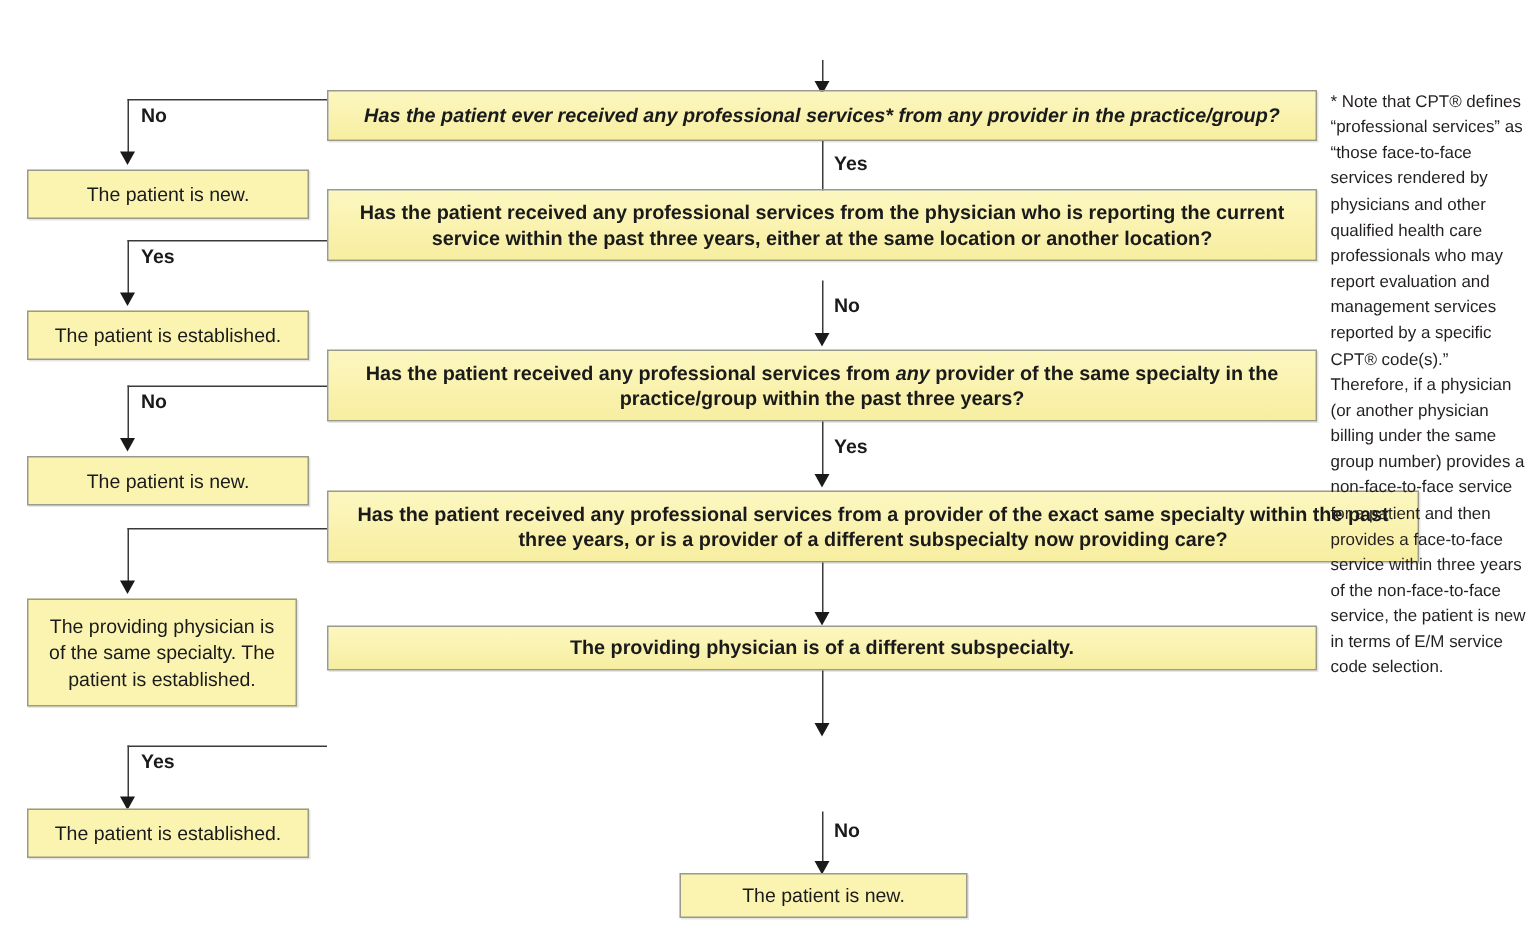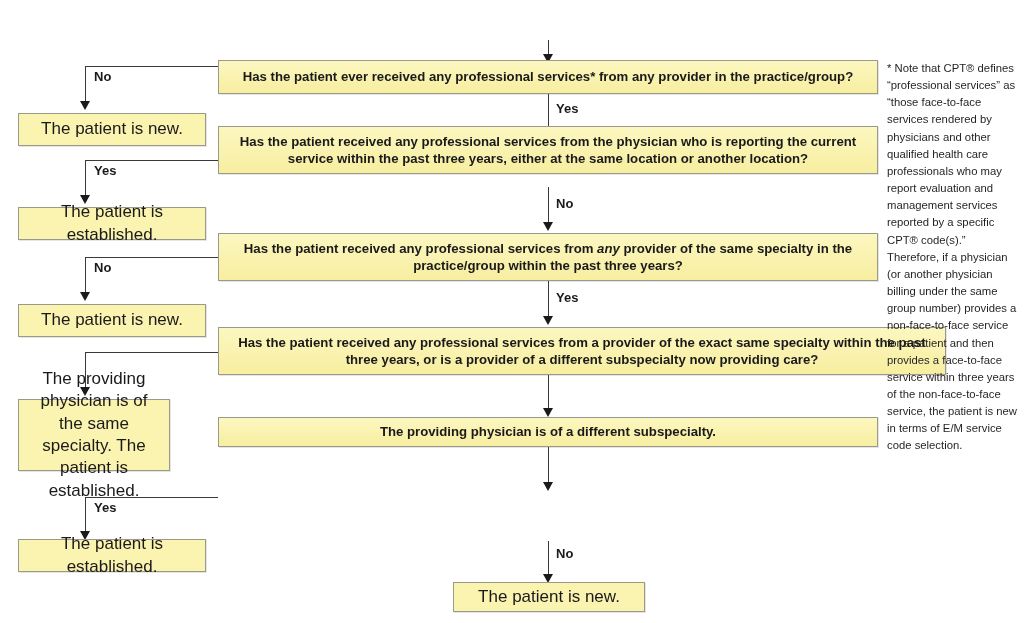--- a/index.html
+++ b/index.html
@@ -35,21 +35,21 @@
     color:#1a1a1a;
     font-weight:bold;
     font-size:13.2px;
     line-height:1.32;
     padding:2px 8px;
     box-shadow:1px 1px 0 rgba(0,0,0,.10);
   }
   .box.q{ background:linear-gradient(180deg,#fcf7c0 0%,#f7eea0 100%); }
   .box.outcome{
     font-weight:normal;
-    font-size:17px;
+    font-size:13px;
     background:#fbf4b0;
   }
   .box .it{ font-style:italic; }
 
   
   .vline{position:absolute;width:1px;background:#3a3a3a;}
   .hline{position:absolute;height:1px;background:#3a3a3a;}
   .arrow-down{
     position:absolute;
     width:0;height:0;
@@ -77,21 +77,21 @@
 </style>
 </head>
 <body>
 
 <div id="canvas">
 
 
   <div class="vline" style="left:548px;top:40px;height:16px;"></div>
   <div class="arrow-down" style="left:543px;top:54px;"></div>
 
-  <div class="box q" style="left:218px;top:60px;width:660px;height:34px;">Has the patient ever received any professional services* from any provider in the practice/group?</div>
+  <div class="box q" style="left:218px;top:60px;width:660px;height:34px;font-style:italic;">Has the patient ever received any professional services* from any provider in the practice/group?</div>
 
   <div class="hline" style="left:85px;top:66px;width:133px;"></div>
   <div class="vline" style="left:85px;top:66px;height:38px;"></div>
   <div class="arrow-down" style="left:80px;top:101px;"></div>
   <div class="edge-label" style="left:94px;top:69px;">No</div>
   <div class="box outcome" style="left:18px;top:113px;width:188px;height:33px;">The patient is new.</div>
 
   <div class="vline" style="left:548px;top:94px;height:36px;"></div>
   <div class="arrow-down" style="left:543px;top:128px;"></div>
   <div class="edge-label" style="left:556px;top:101px;">Yes</div>
@@ -120,21 +120,21 @@
 
   <div class="vline" style="left:548px;top:281px;height:36px;"></div>
   <div class="arrow-down" style="left:543px;top:316px;"></div>
   <div class="edge-label" style="left:556px;top:290px;">Yes</div>
 
   <div class="box q" style="left:218px;top:327px;width:728px;height:48px;">Has the patient received any professional services from a provider of the exact same specialty within the past three years, or is a provider of a different subspecialty now providing care?</div>
 
   <div class="hline" style="left:85px;top:352px;width:133px;"></div>
   <div class="vline" style="left:85px;top:352px;height:38px;"></div>
   <div class="arrow-down" style="left:80px;top:387px;"></div>
-  <div class="box outcome" style="left:18px;top:399px;width:152px;height:72px;">The providing physician is of the same specialty. The patient is established.</div>
+  <div class="box outcome" style="left:18px;top:399px;width:180px;height:72px;">The providing physician is of the same specialty. The patient is established.</div>
 
   <div class="vline" style="left:548px;top:375px;height:34px;"></div>
   <div class="arrow-down" style="left:543px;top:408px;"></div>
 
   <div class="box q" style="left:218px;top:417px;width:660px;height:30px;">The providing physician is of a different subspecialty.</div>
 
   <div class="vline" style="left:548px;top:447px;height:36px;"></div>
   <div class="arrow-down" style="left:543px;top:482px;"></div>
 
 

